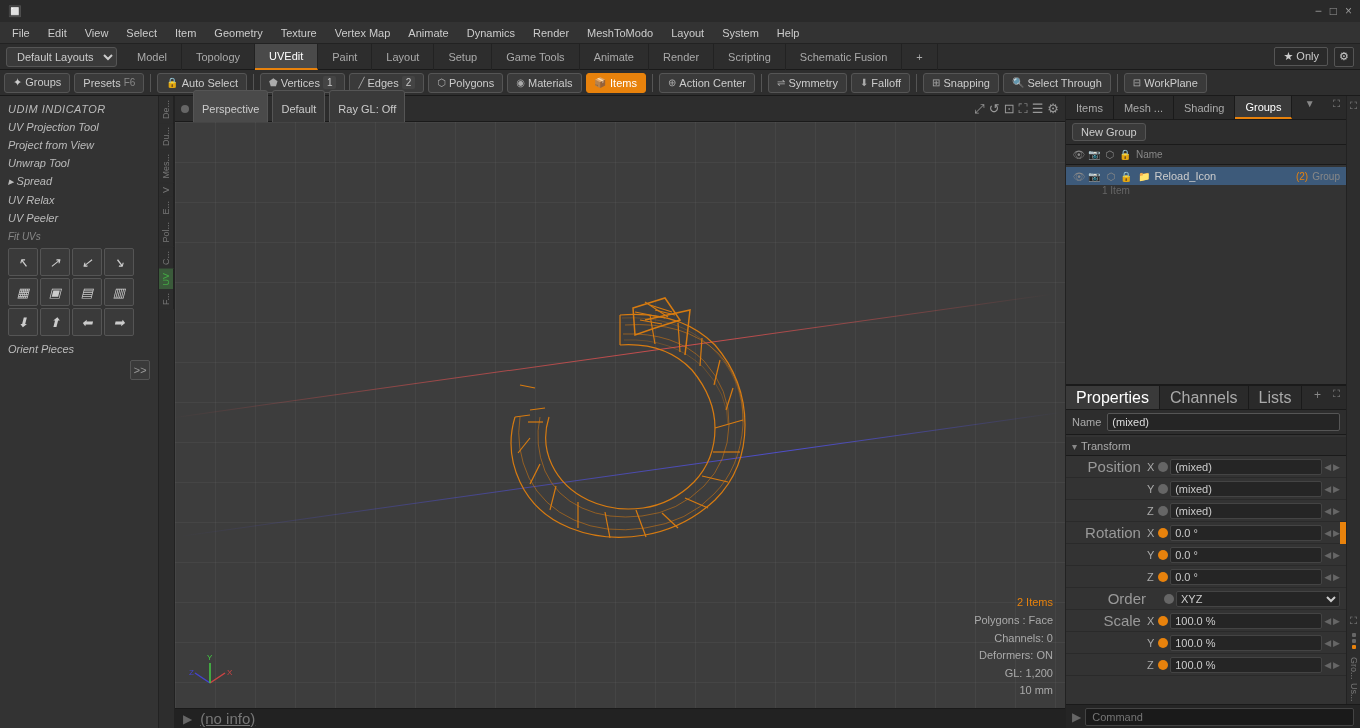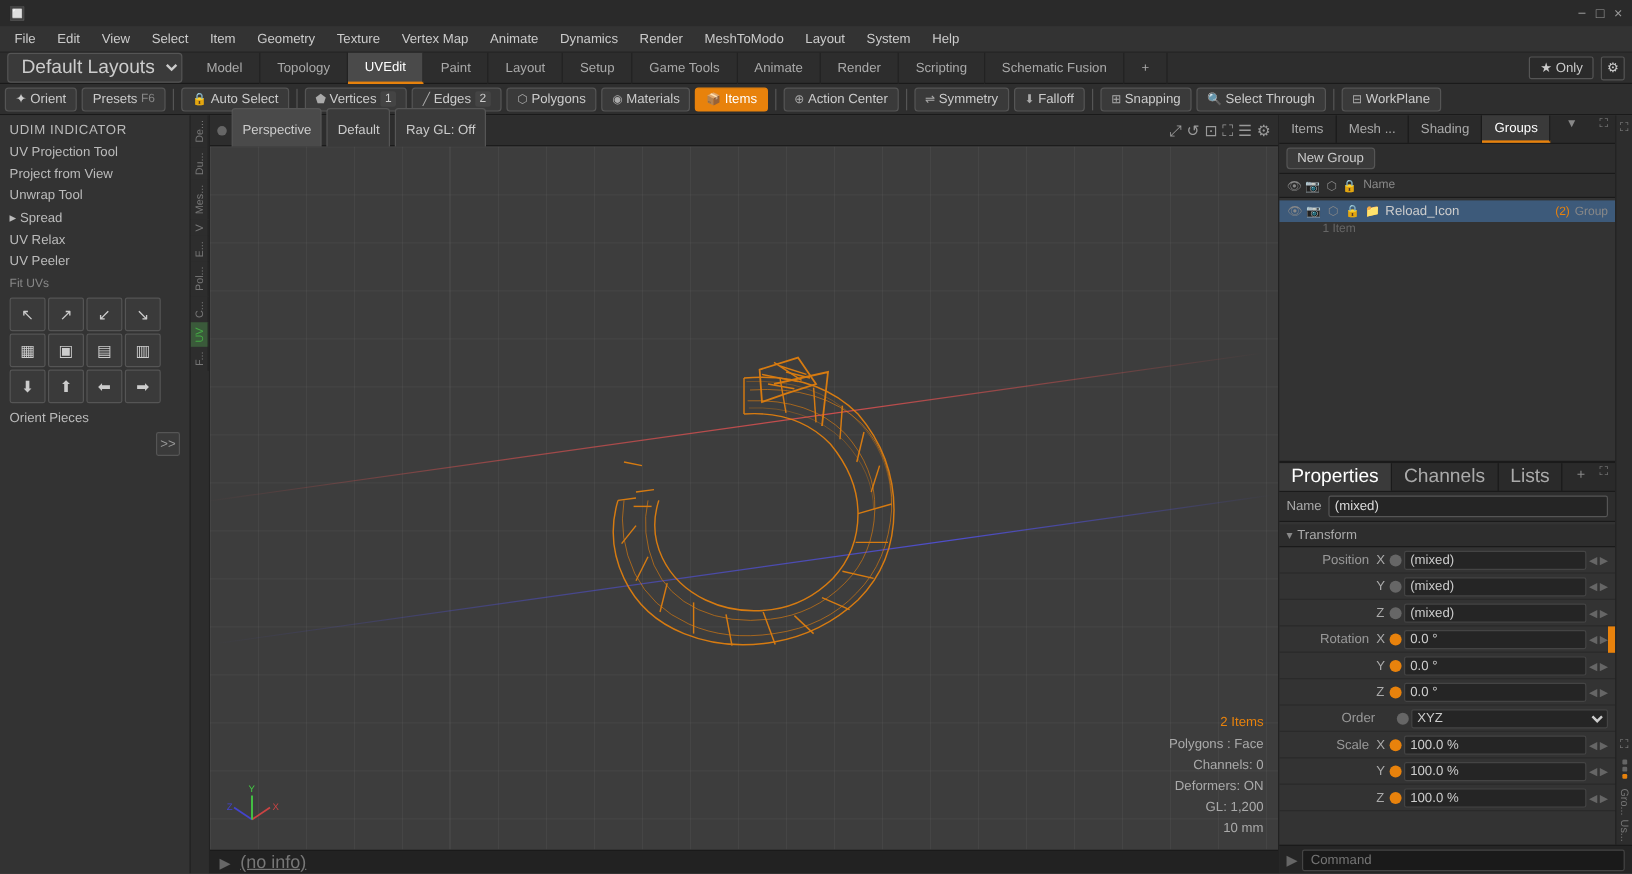--- a/index.html
+++ b/index.html
@@ -54,24 +54,23 @@
       display: flex;
       align-items: center;
       border-bottom: 1px solid #1a1a1a;
     }
     #layout-selector {
       background: #3a3a3a;
       color: #ccc;
       border: 1px solid #555;
       border-radius: 3px;
       padding: 2px 6px;
-      font-size: 16px;
+      font-size: 11px;
       margin: 0 6px;
       cursor: pointer;
-      text-align: right;
     }
     .layout-tab {
       padding: 4px 14px;
       font-size: 11px;
       cursor: pointer;
       color: #aaa;
       border-right: 1px solid #222;
       height: 26px;
       display: flex;
       align-items: center;
@@ -150,20 +149,21 @@
     }
     #left-panel-inner {
       display: flex;
       flex: 1;
       overflow: hidden;
     }
     .tool-list {
       flex: 1;
       overflow-y: auto;
       padding: 4px;
+      font-style: italic;
     }
     .tool-group-title {
       color: #888;
       font-size: 10px;
       padding: 3px 2px 1px 2px;
       text-transform: uppercase;
       letter-spacing: 0.5px;
     }
     .tool-item {
       padding: 3px 4px;
@@ -469,21 +469,21 @@
     }
     .transform-header .expand-icon { font-size: 10px; color: #888; }
 
     .prop-row {
       display: flex;
       align-items: center;
       padding: 1px 6px;
       height: 22px;
       border-bottom: 1px solid #2a2a2a;
     }
-    .prop-label { color: #999; font-size: 11px; width: 80px; text-align: right; padding-right: 6px; }
+    .prop-label { color: #999; font-size: 15px; width: 80px; text-align: right; padding-right: 6px; }
     .prop-axis { color: #aaa; font-size: 11px; width: 12px; }
     .prop-value-wrap {
       flex: 1;
       display: flex;
       align-items: center;
       gap: 2px;
     }
     .prop-value {
       flex: 1;
       background: #252525;
@@ -629,21 +629,21 @@
     <div class="layout-tab">Schematic Fusion</div>
     <div class="layout-tab">+</div>
     <div id="layout-tabs-right">
     <button class="only-btn">★ Only</button>
     <div class="gear-btn">⚙</div>
   </div>
 </div>
 
 <div id="mode-bar">
   <div class="mode-btn">
-    <span>✦ Orient</span>
+    <span>✦ Groups</span>
   </div>
   <div class="mode-btn">
     <span>Presets</span>
     <span style="color:#888; font-size:10px;">F6</span>
   </div>
   <div class="mode-sep"></div>
   <div class="mode-btn">
     <span style="font-size:10px;">🔒</span>
     <span>Auto Select</span>
   </div>

